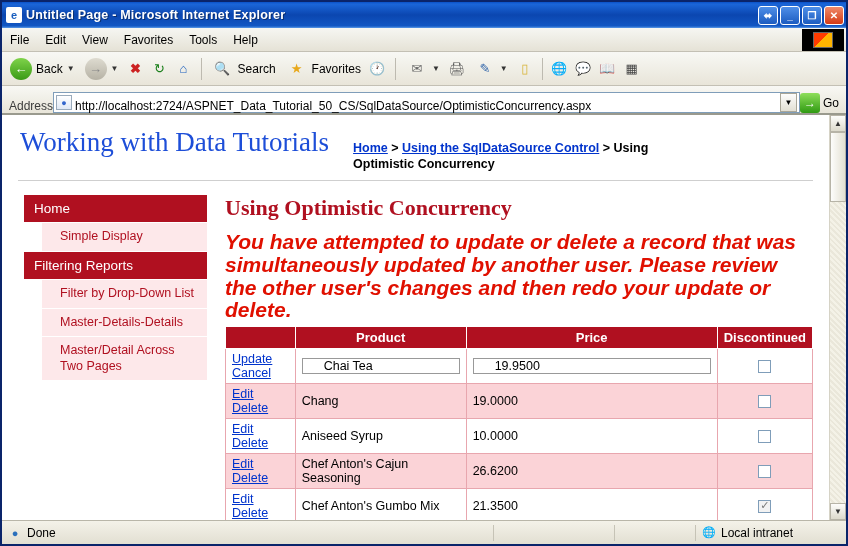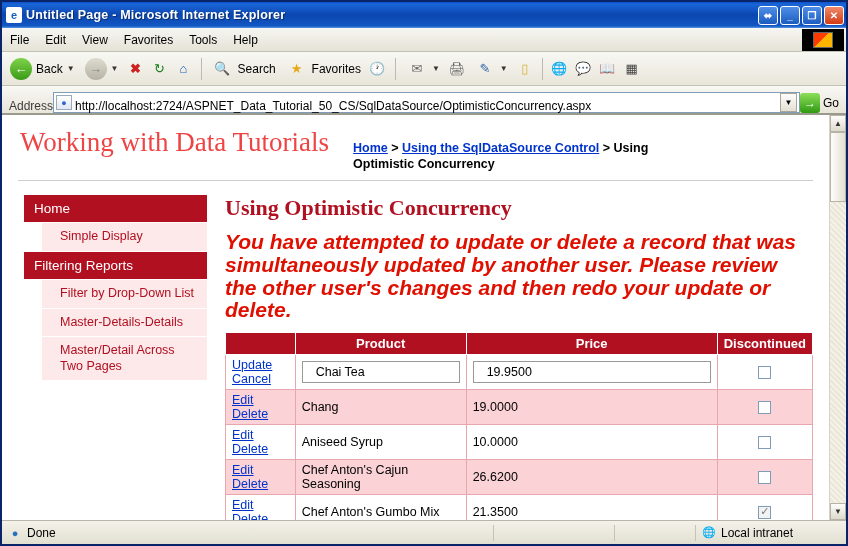--- a/index.html
+++ b/index.html
@@ -127,21 +127,21 @@
   .page {
     flex: 1; background:#fff; overflow:hidden; position:relative;
   }
   .hdr {
     display:flex; align-items:flex-start;
     padding: 12px 10px 4px 18px;
   }
   .hdr h1 {
     margin:0; font-size: 27px; font-weight: normal;
     font-family: "Liberation Serif", serif;
-    color:#ef4444; flex: 0 0 auto;
+    color:#1d4ed8; flex: 0 0 auto;
   }
   .crumbs {
     margin-left: 24px; padding-top: 14px;
     font-size: 12.5px; font-weight: bold; color:#000;
     line-height: 1.25; max-width: 330px;
   }
   .crumbs a { color:#0033cc; text-decoration: underline; }
   .hr-line { border-top: 1px solid #cfcfcf; margin: 4px 16px 0 16px; }
   .body-cols { display:flex; }
   .sidebar { width: 205px; padding: 14px 0 0 22px; }
@@ -156,38 +156,38 @@
     margin-left: 18px; line-height:1.25;
   }
   .content { flex:1; padding: 14px 16px 0 18px; }
   .content h2 {
     margin: 0 0 10px 0; font-size: 22px; color:#b01020;
     font-family: "Liberation Serif", serif; font-weight: bold;
   }
   .warn {
     color:#e01000; font-size: 21px; font-weight: bold; font-style: italic;
     font-family: "Liberation Sans", sans-serif;
-    line-height: 1.08; margin-bottom: 10px;
+    line-height: 1.08; margin-bottom: 4px;
   }
   table.grid { border-collapse: collapse; width: 100%; font-size: 12.5px; }
   table.grid th {
     background:#b01020; color:#fff; font-size:13px;
     padding: 3px 6px; border: 1px solid #fff; text-align:center;
   }
   table.grid th.blank { width: 108px; }
   table.grid td {
     border: 1px solid #e8a6ae; padding: 3px 6px; vertical-align: middle;
     color:#000;
   }
   tr.alt td { background: #fbd3d7; }
   tr.norm td { background: #fff; }
   .lnk { color:#0033cc; }
   .cell-input {
-    width: 158px; height: 22px; border:1px solid #999; background:#fff;
-    font-size:12.5px; padding: 1px 13px; font-family:"Liberation Sans", sans-serif;
+    width: 158px; height: 16px; border:1px solid #999; background:#fff;
+    font-size:12.5px; padding: 1px 21px; font-family:"Liberation Sans", sans-serif;
   }
   .cell-input.price { width: 238px; }
   .chk {
     width: 13px; height: 13px; border:1px solid #7f9db9; background:#fff;
     display:inline-block; vertical-align:middle;
   }
   .chk.checked { background:#f2f2f2; position:relative; }
   .chk.checked:after {
     content:"\2713"; position:absolute; left:1px; top:-2px; font-size:11px; color:#777;
   }

